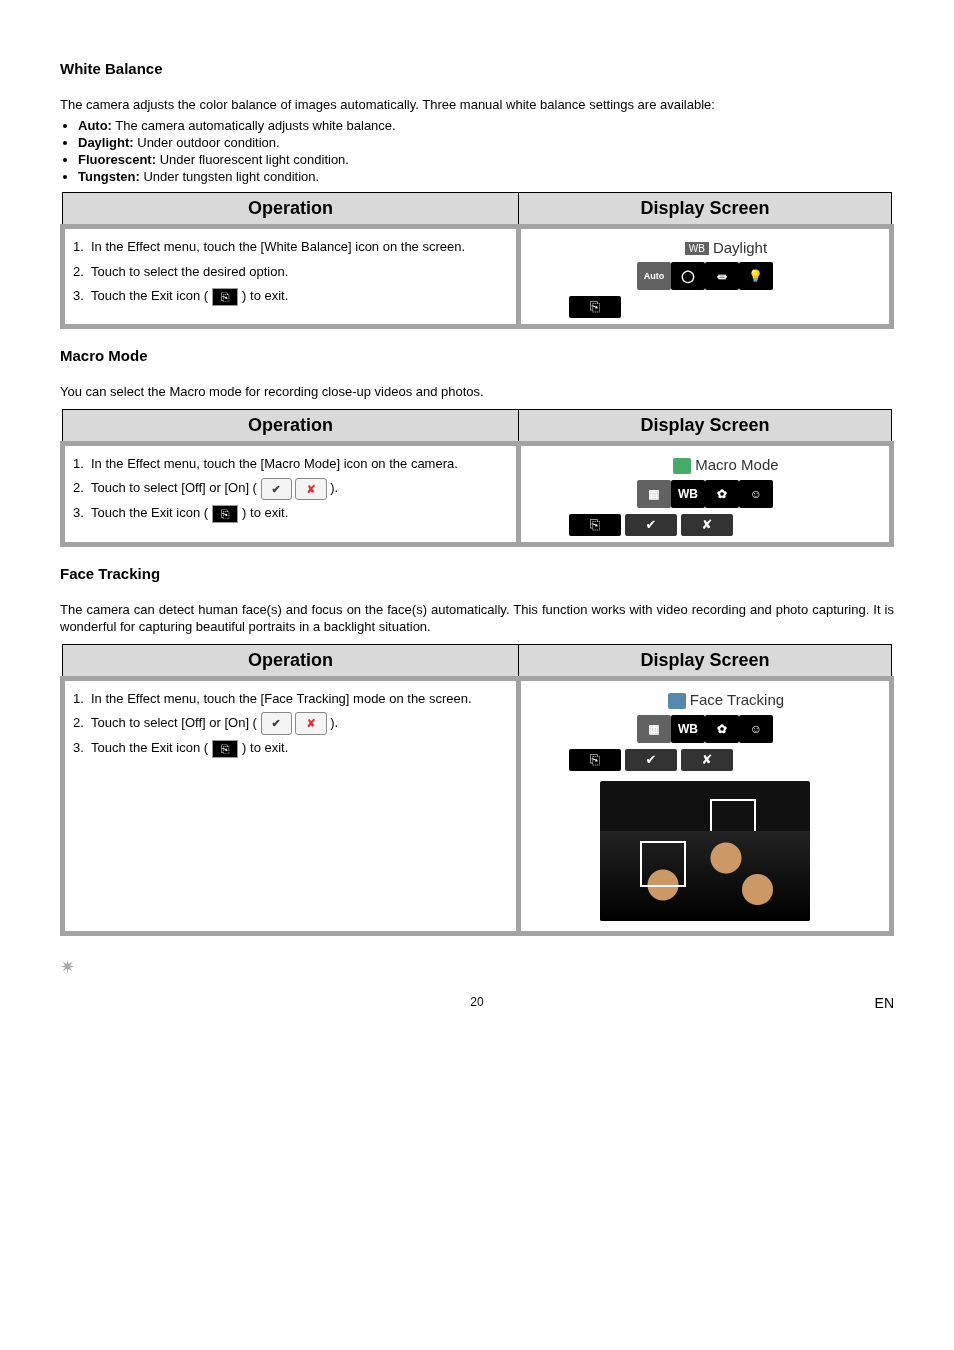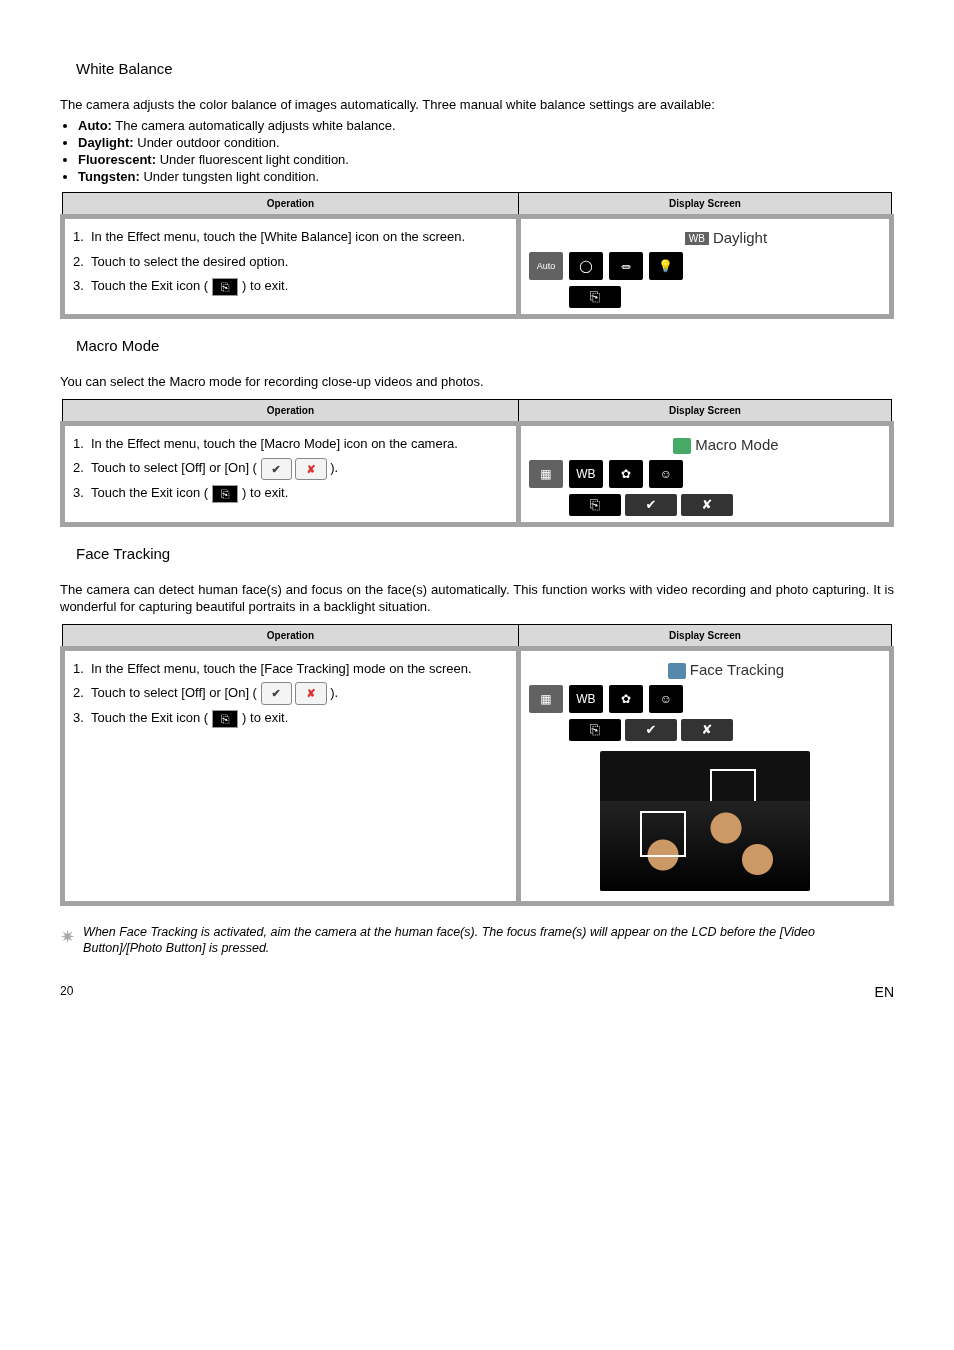--- a/index.html
+++ b/index.html
@@ -7,22 +7,22 @@
     padding: 50px 60px;
     font-family: Arial, Helvetica, sans-serif;
     font-size: 13px;
     color: #000;
     background: #fff;
     width: 954px;
     box-sizing: border-box;
   }
   h3.section-heading {
     font-size: 15px;
-    font-weight: normal;
-    margin: 10px 0 6px 16px;
+    font-weight: bold;
+    margin: 10px 0 6px 0;
   }
   p.intro {
     margin: 20px 0 0 0;
     line-height: 1.3;
     text-align: justify;
   }
   ul.bullets {
     margin: 4px 0 6px 0;
     padding-left: 18px;
   }
@@ -31,21 +31,21 @@
     font-size: 13px;
   }
   table.op-table {
     border-collapse: collapse;
     width: 100%;
     margin: 8px 0 18px 0;
   }
   table.op-table th {
     background: #d9d9d9;
     font-weight: bold;
-    font-size: 10px;
+    font-size: 18px;
     border: 1px solid #000;
     padding: 5px 8px;
     text-align: center;
   }
   table.op-table td {
     border: 5px solid #a3a3a3;
     padding: 6px 8px;
     vertical-align: top;
     font-size: 13px;
   }
@@ -89,22 +89,23 @@
   .display-title {
     display:block;
     font-size:15px;
     color:#333;
     margin:4px 0 6px 2px;
     text-align:center;
     padding-left:40px;
   }
   .icon-row {
     display:flex;
-    gap:6px;
+    justify-content:center;
     margin:4px 0 6px 0;
+    font-weight:bold;
   }
   .ui-icon {
     width:34px;
     height:28px;
     background:#000;
     color:#fff;
     display:flex;
     align-items:center;
     justify-content:center;
     font-size:12px;
@@ -198,22 +199,23 @@
     font-style:italic;
     font-size:14px;
     margin-bottom:2px;
   }
   .note-body {
     font-style:italic;
     font-size:12.5px;
     line-height:1.3;
   }
   .page-footer {
+    text-align:center;
     font-size:12px;
-    margin-top:28px;
+    margin-top:17px;
     position:relative;
   }
   .page-footer .en {
     position:absolute;
     right:0;
     font-size:14px;
   }
 </style>
 </head>
 <body>
@@ -320,20 +322,19 @@
         <div class="face-people"></div>
       </div>
     </td>
   </tr>
 </tbody>
   </table>
 
 <div class="note-block">
   <div class="note-icon">✷</div>
   <div>
-    <div class="note-body">When Face Tracking is activated, aim the camera at the human face(s). The focus frame(s) will appear on the LCD before the [Video Button]/[Photo Button] is pressed.</div>
   </div>
 </div>
 
 <div class="page-footer">
   <span>20</span>
   <span class="en">EN</span>
 </div>
 
 </body></html>

